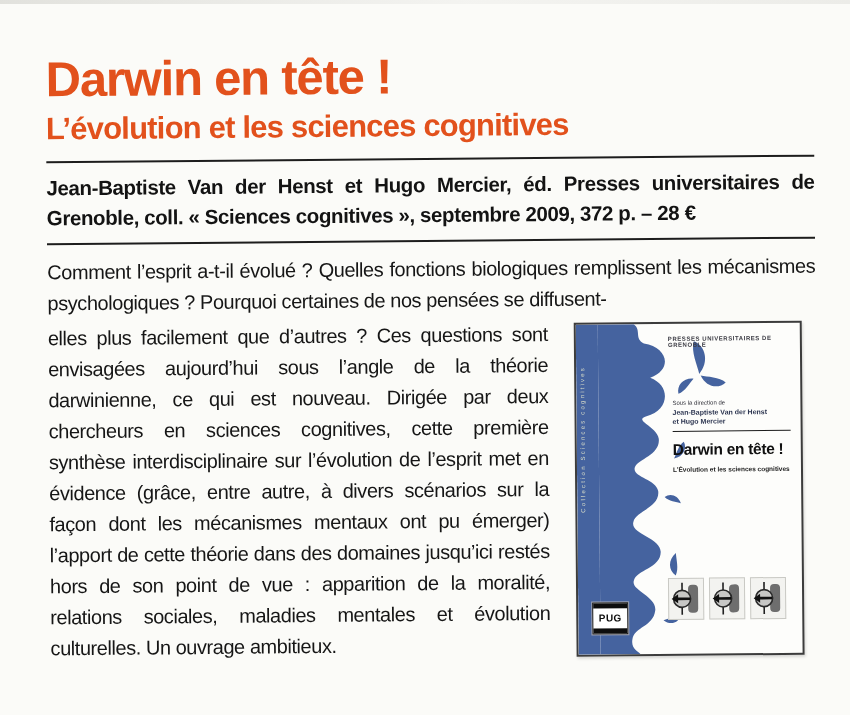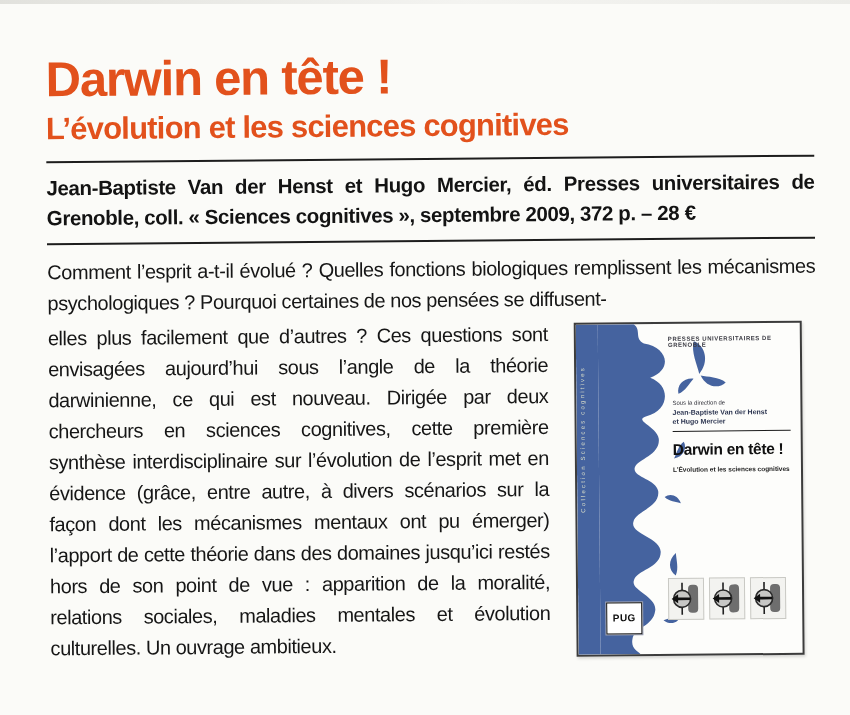--- a/index.html
+++ b/index.html
@@ -58,22 +58,22 @@
   .cover-authors{font-size:7px;font-weight:700;color:#2c3550;line-height:9px;margin:0;}
   .cover-sep{height:1.5px;background:#1c1c1c;margin:5px 0 9px 0;}
   .cover-title{font-size:15.5px;font-weight:700;color:#101010;letter-spacing:-0.3px;margin:0;}
   .cover-subtitle{font-size:6.5px;font-weight:700;color:#222;margin:7px 0 0 0;}
   .spine-text{
     position:absolute;left:3px;top:18px;height:170px;
     writing-mode:vertical-rl;transform:rotate(180deg);
     font-size:6px;letter-spacing:2.2px;color:#d8ddc9;white-space:nowrap;
   }
   .pug{
-    position:absolute;left:28px;bottom:20px;width:34px;height:30px;
-    background:#fff;border:1px solid #0d0d0d;display:flex;flex-direction:row;
+    position:absolute;left:14px;bottom:20px;width:34px;height:30px;
+    background:#fff;border:1px solid #0d0d0d;display:flex;flex-direction:column;
     box-shadow:0 0 0 1px #9aa0b5;
   }
   .pug-bar{height:5px;background:#0d0d0d;}
   .pug-label{
     flex:1;display:flex;align-items:center;justify-content:center;
     font-size:10px;font-weight:700;letter-spacing:0.5px;color:#0d0d0d;line-height:1;
   }
   .stamps{position:absolute;right:16px;bottom:34px;display:flex;gap:5px;}
   .stamp{
     width:34px;height:40px;background:#f3f3f0;border:1px solid #c9c9c4;

